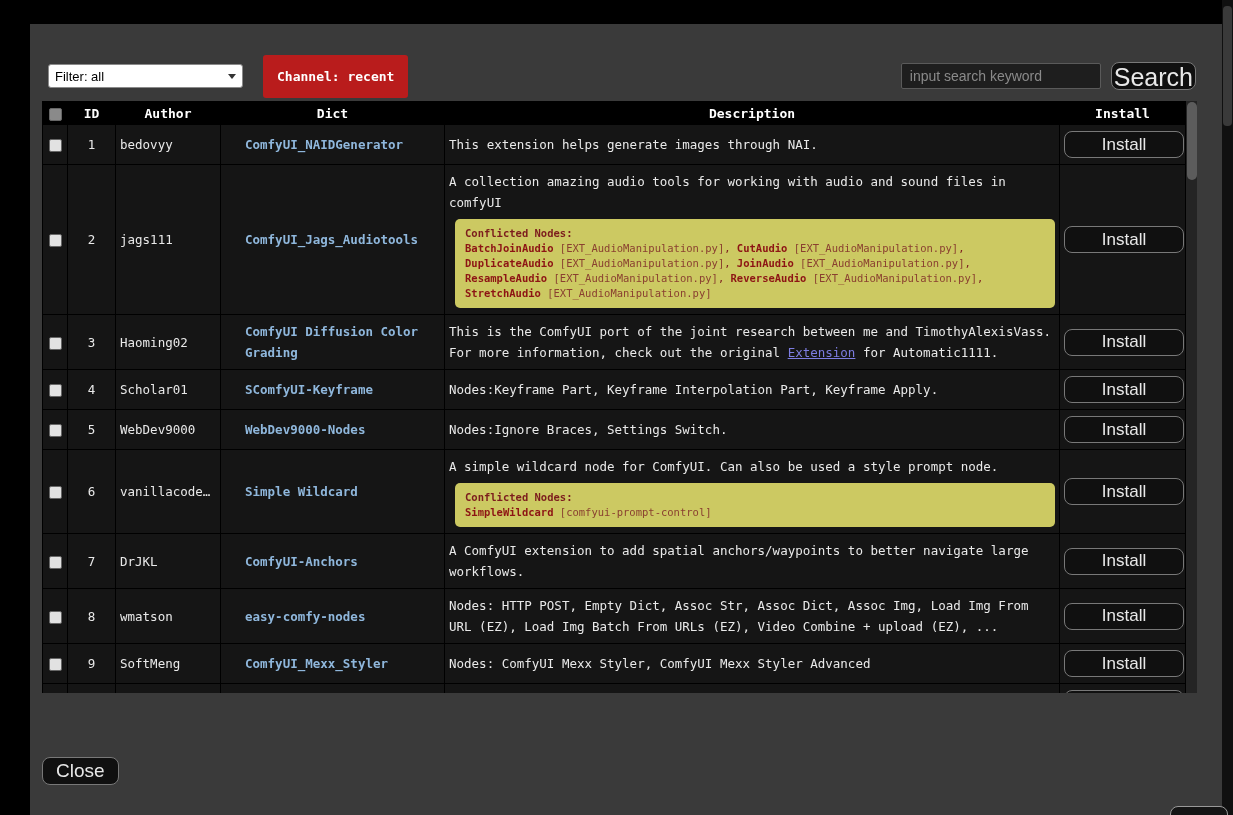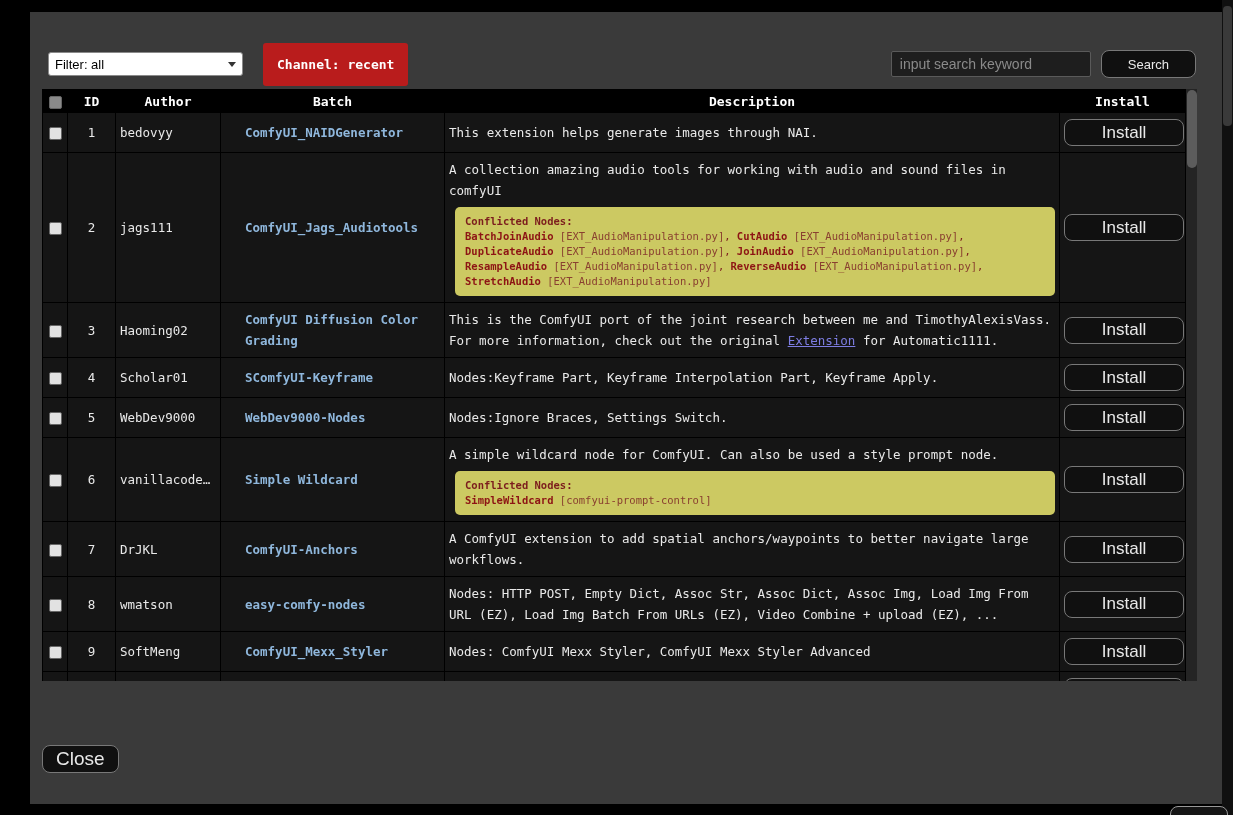--- a/index.html
+++ b/index.html
@@ -1,37 +1,37 @@
 <!DOCTYPE html>
 <html><head>
 <meta charset="utf-8">
 <style>
   * { box-sizing: border-box; margin: 0; padding: 0; }
   html, body { width: 1233px; height: 815px; background: #000; overflow: hidden; }
   body { position: relative; font-family: "DejaVu Sans Mono", monospace; }
 
-  .dialog { position: absolute; left: 30px; top: 12px; width: 1192px; height: 792px; background: #3a3a3a; }
+  .dialog { position: absolute; left: 30px; top: 24px; width: 1192px; height: 792px; background: #3a3a3a; }
 
   
   .topbar { display: flex; align-items: center; margin: 38px 26px 0 18px; height: 28px; }
   .filter-wrap { position: relative; }
   .filter-wrap select { width: 195px; height: 24px; font: 13px "Liberation Sans", sans-serif; color: #000;
     background: #fff; border: 1px solid #8a8a8a; border-radius: 3px; padding: 0 22px 0 6px;
     appearance: none; -webkit-appearance: none; }
   .filter-wrap::after { content: ""; position: absolute; right: 7px; top: 10px; pointer-events: none;
     border-left: 4px solid transparent; border-right: 4px solid transparent; border-top: 5px solid #333; }
   .badge { margin-left: 20px; background: #b91c1c; color: #fff; font: bold 13px "DejaVu Sans Mono", monospace;
     padding: 14px 14px; border-radius: 3px; white-space: nowrap; }
   .search-input { margin-left: auto; width: 200px; height: 26px; background: #1e1e1e; border: 1px solid #5a5a5a;
     border-radius: 2px; color: #ccc; font: 14px "Liberation Sans", sans-serif; padding: 0 8px; }
   .search-input::placeholder { color: #8a8a8a; }
 
   .btn { background: #101010; color: #e8e8e8; border: 1px solid #787878; border-radius: 8px;
     font-family: "Liberation Sans", sans-serif; cursor: pointer; }
-  .search-btn { margin-left: 10px; height: 28px; padding: 0 26px; font-size: 13px; }
+  .search-btn { margin-left: 10px; height: 28px; padding: 0 2px; font-size: 25px; }
   .close-btn { margin: 64px 0 0 12px; height: 28px; padding: 0 13px; font-size: 19px; }
   .install-btn { width: 120px; height: 27px; font-size: 17px; }
 
   
   .table-wrap { position: relative; margin: 11px 0 0 12px; width: 1155px; height: 592px; overflow: hidden; }
   table.grid { table-layout: fixed; border-collapse: collapse; width: 1143px; background: #151515; }
   th, td { border: 1px solid #000; }
   th { background: #000; color: #fff; font: bold 13px "DejaVu Sans Mono", monospace; height: 23px; text-align: center; }
   td { color: #e9e9e9; font: 12.5px/21px "DejaVu Sans Mono", monospace; padding: 6px 4px; }
   .check-cell { text-align: center; }
@@ -87,21 +87,21 @@
           <col style="width:615px">
           <col style="width:126px">
       </colgroup>
       <thead>
         <tr>
           <th>
             <input type="checkbox" class="hdr-check" style="">
           </th>
           <th>ID</th>
           <th>Author</th>
-          <th>Batch</th>
+          <th>Dict</th>
           <th>Description</th>
           <th>Install</th>
         </tr>
       </thead>
       <tbody id="rows">
           <tr>
             <td class="check-cell"><input class="row-check" type="checkbox" style=""></td>
             <td class="id-cell">1</td>
             <td class="author-cell">bedovyy</td>
             <td class="name-cell"><a class="name-link">ComfyUI_NAIDGenerator</a></td>

